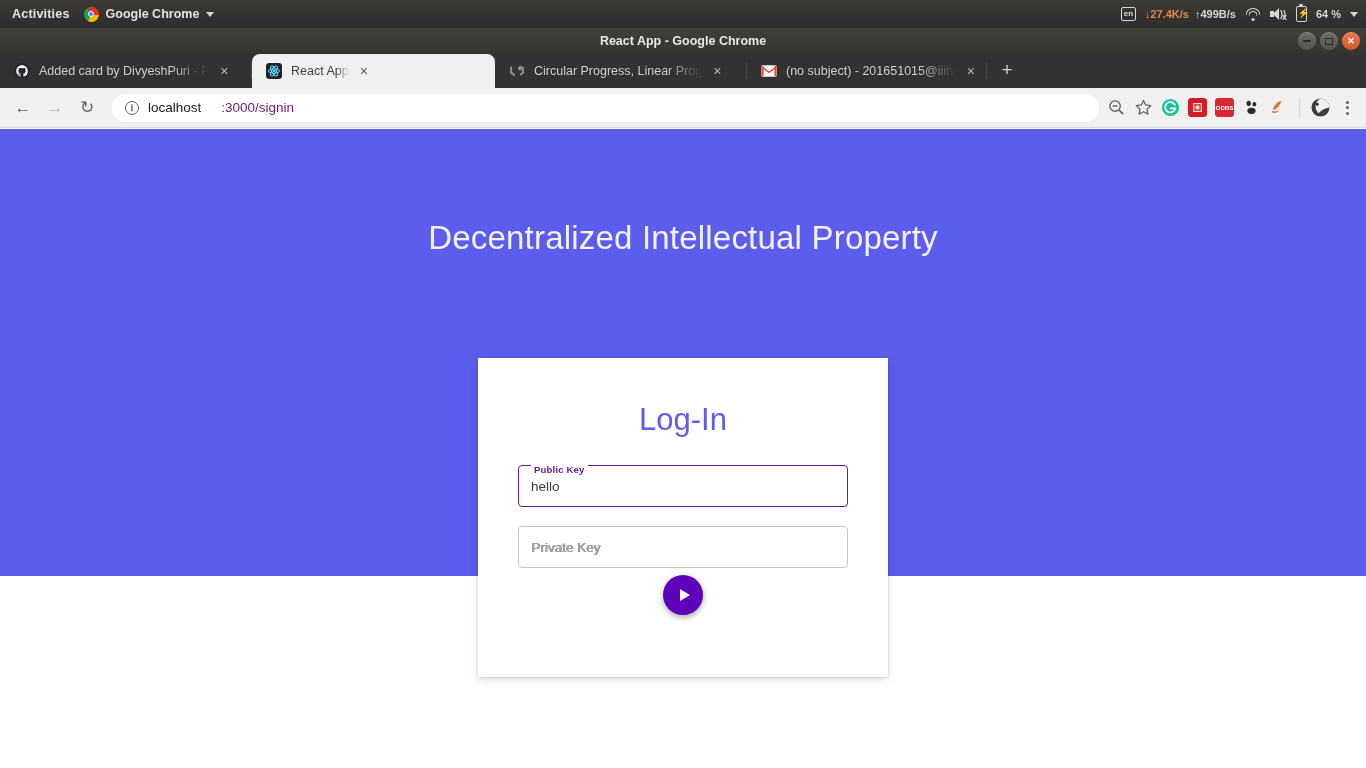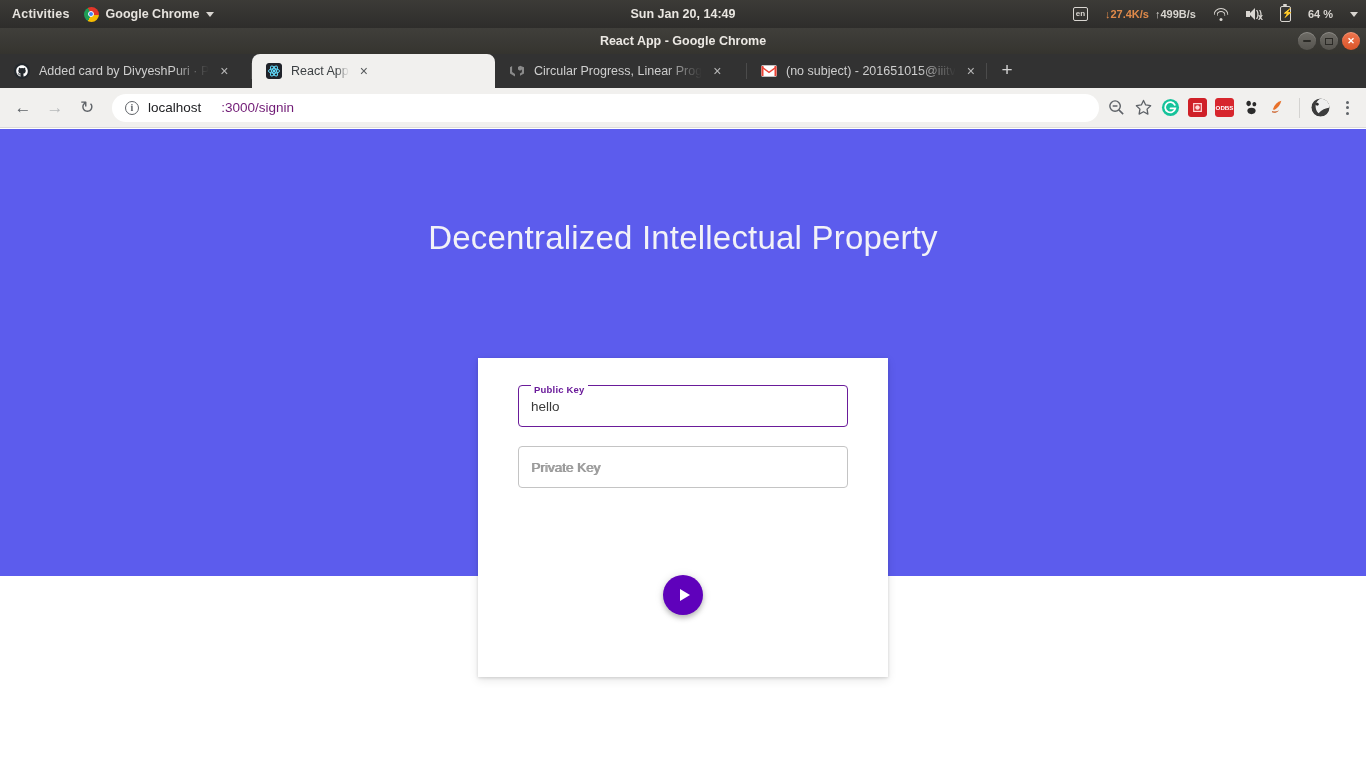--- a/index.html
+++ b/index.html
@@ -41,21 +41,21 @@
     border-top: 5px solid #d8d5d0;
     display:inline-block;
   }
   #gnome-clock {
     position: absolute; left: 0; right: 0; text-align: center;
     font-size: 12.5px; font-weight: bold; color: #e9e6e1;
     pointer-events: none;
   }
   #gnome-tray {
     position: absolute; right: 8px; top: 0; height: 28px;
-    display: flex; align-items: center; gap: 17px;
+    display: flex; align-items: center; gap: 9px;
     font-size: 11px; font-weight: bold; color: #d9d6d1;
   }
   .tray-ico { display: flex; align-items: center; }
   .kbd-ico {
     width: 15px; height: 14px; border: 1.4px solid #d9d6d1; border-radius: 2px;
     font-size: 8px; line-height: 11px; text-align: center; color: #d9d6d1;
   }
   .netspeed { display:flex; gap:6px; font-size:11px; color:#d8d5d0; }
   .netspeed .dn { color:#e08a4a; }
   .wifi-ico { width: 16px; height: 13px; position: relative; }
@@ -281,21 +281,20 @@
 <body>
 
 <div id="gnome-bar">
   <div class="activities">Activities</div>
   <div class="appmenu">
     <span class="chrome-dot"></span>
     <span>Google Chrome</span>
     <span class="caret-down"></span>
   </div>
 
-  <div id="gnome-clock">Sun Jan 20, 14:49</div>
 
   <div id="gnome-tray">
     <span class="tray-ico">
       <span class="kbd-ico">en</span>
     </span>
     <span class="netspeed">
       <span class="dn">↓27.4K/s</span>
       <span>↑499B/s</span>
     </span>
     <span class="tray-ico">
@@ -434,20 +433,21 @@
       </span>
   </div>
 </div>
 
 <div id="page">
   <div id="hero">
     <h1 id="hero-title">Decentralized Intellectual Property</h1>
   </div>
 
   <div id="login-card">
+    <h2 id="login-title">Log-In</h2>
 
     <div class="field-wrap" style="margin-top:27px">
       <div class="mui-field focused">
         <input class="mui-input" type="text" value="hello" style="">
         <div class="mui-outline">
           <span class="leading"></span>
           <span class="notch">Public Key</span>
           <span class="trailing"></span>
         </div>
         <span class="mui-label">Public Key</span>

